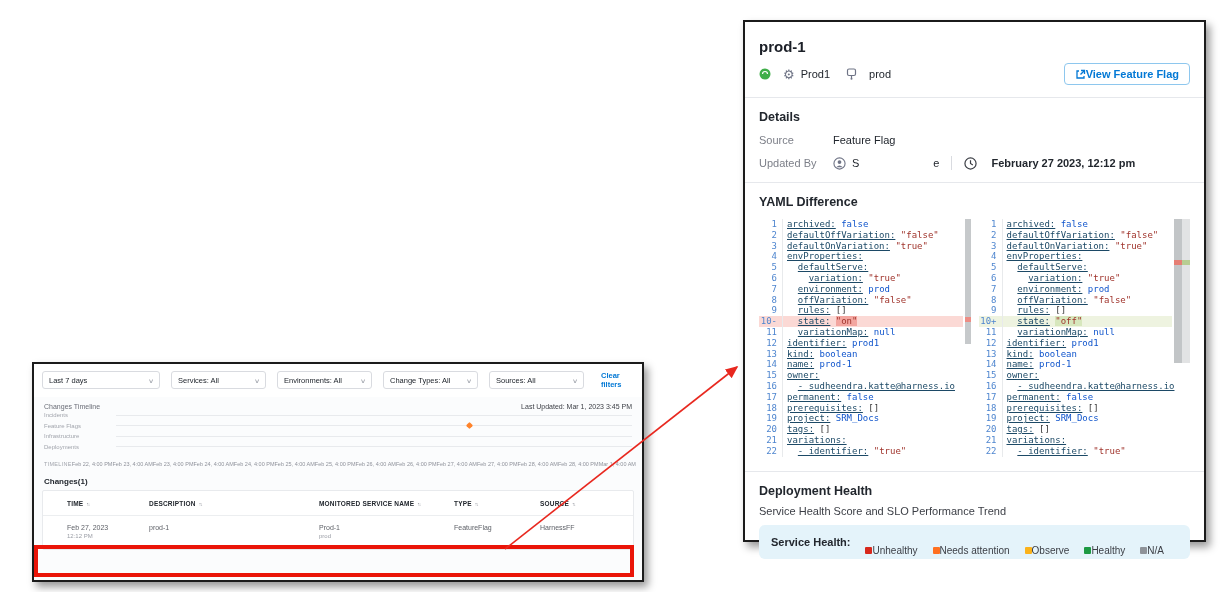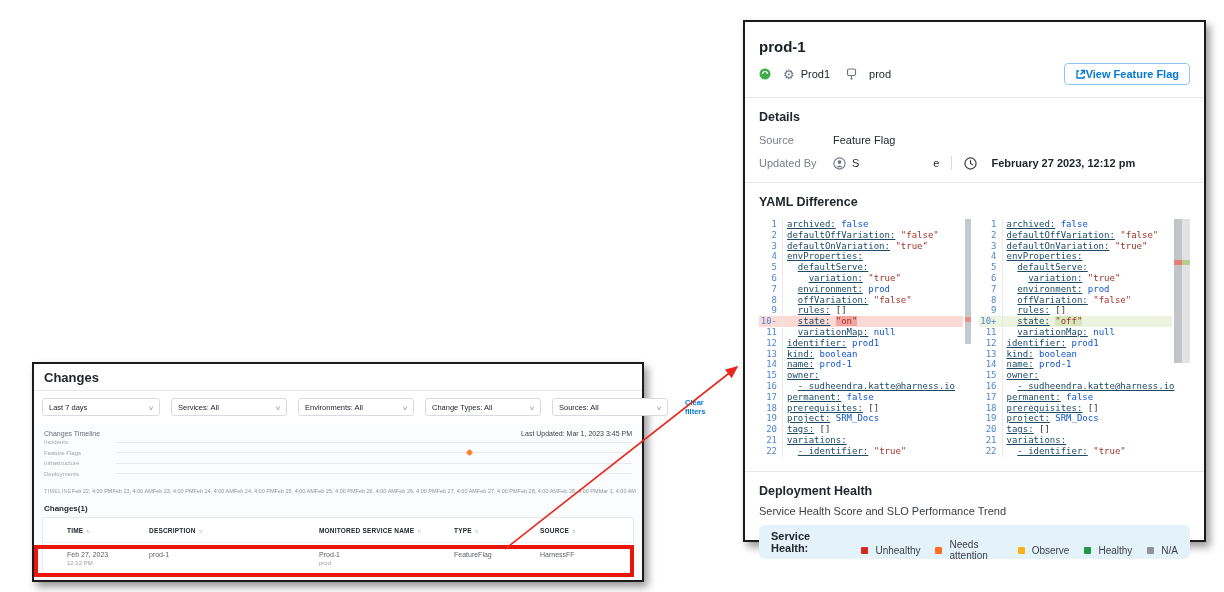--- a/index.html
+++ b/index.html
@@ -5,21 +5,21 @@
   * { margin:0; padding:0; box-sizing:border-box; }
   html,body { width:1224px; height:592px; background:#ffffff; font-family:"Liberation Sans", sans-serif; position:relative; overflow:hidden; }
 
   .shot { position:absolute; background:#fff; border:2px solid #1b1b1b; box-shadow:4px 5px 8px rgba(0,0,0,.4); }
 
   
   #changes-shot { left:32px; top:362px; width:612px; height:220px; background:#fbfcfd; }
   .ch-header { background:#fff; border-bottom:1px solid #e4e6ea; padding:6px 10px 5px; font-size:13px; font-weight:bold; color:#22272e; }
   .ch-filters { background:#fff; display:flex; align-items:center; gap:11px; padding:7px 8px 8px; }
   .dropdown { background:#fff; border:1px solid #d9dbe0; border-radius:3px; height:18px; display:flex; align-items:center; justify-content:space-between; padding:0 6px; font-size:7.5px; color:#22272e; cursor:pointer; }
-  .dd-w1 { width:118px; } .dd-w { width:116px; }
+  .dd-w1 { width:118px; } .dd-w { width:95px; }
   .chev { color:#9fa3ab; font-size:6px; transform:scaleX(1.4); }
   .clearf { color:#0278d5; font-size:7.5px; font-weight:bold; margin-left:6px; cursor:pointer; text-decoration:none; }
   .ch-timeline { padding:6px 10px 2px; }
   .tl-head { display:flex; justify-content:space-between; font-size:7px; color:#3b3e45; }
   .tl-head .tl-title { color:#6b6e78; }
   .tl-row { display:flex; align-items:center; height:10.5px; position:relative; }
   .tl-row-label { width:72px; font-size:6px; color:#a2a5ad; white-space:nowrap; }
   .tl-line { flex:1; border-top:1px solid #e8eaed; position:relative; }
   .tl-marker { position:absolute; left:68%; top:-3px; width:5px; height:5px; background:#ff832b; transform:rotate(45deg); border-radius:1px; }
   .tl-axis { display:flex; align-items:center; margin-top:9px; }
@@ -66,28 +66,27 @@
   .strip-left .mark-red { position:absolute; top:41%; left:0; width:6px; height:5px; background:#ec8d85; }
   .minimap { position:absolute; right:0; top:0; width:16px; height:100%; }
   .minimap .track { position:absolute; top:0; left:8px; width:8px; height:60%; background:#e2e3e4; }
   .minimap .thumb2 { position:absolute; top:0; left:0; width:8px; height:60%; background:#c2c5c7; }
   .minimap .mm-red { position:absolute; top:17%; left:0; width:8px; height:5px; background:#e57e74; }
   .minimap .mm-green { position:absolute; top:17%; left:8px; width:8px; height:5px; background:#b8cd92; }
 
   .dep-sub { font-size:11px; color:#3b3e45; margin-top:7px; }
   .legend-bar { margin-top:8px; background:#e4f3fa; border-radius:6px; display:flex; align-items:center; gap:15px; padding:5px 12px; height:34px; }
   .legend-title { font-size:11px; font-weight:bold; color:#22272e; }
-  .leg-item { display:flex; align-items:center; gap:7px; font-size:10px; color:#3b3e45;margin-top:16px; }
+  .leg-item { display:flex; align-items:center; gap:0; font-size:10px; color:#3b3e45;margin-top:16px; }
   .leg-sq { width:7px; height:7px; border-radius:1px; flex:none; }
 </style>
 </head>
 <body>
 
 <div class="shot" id="changes-shot">
-  <div class="ch-header">Changes</div>
 
   <div class="ch-filters">
     <span id="filter-list" style="display:flex;gap:11px;">
         <div class="dropdown dd-w1">
           <span class="dd-label">Last 7 days</span>
           <span class="chev">∨</span>
         </div>
         <div class="dropdown dd-w">
           <span class="dd-label">Services: All</span>
           <span class="chev">∨</span>

